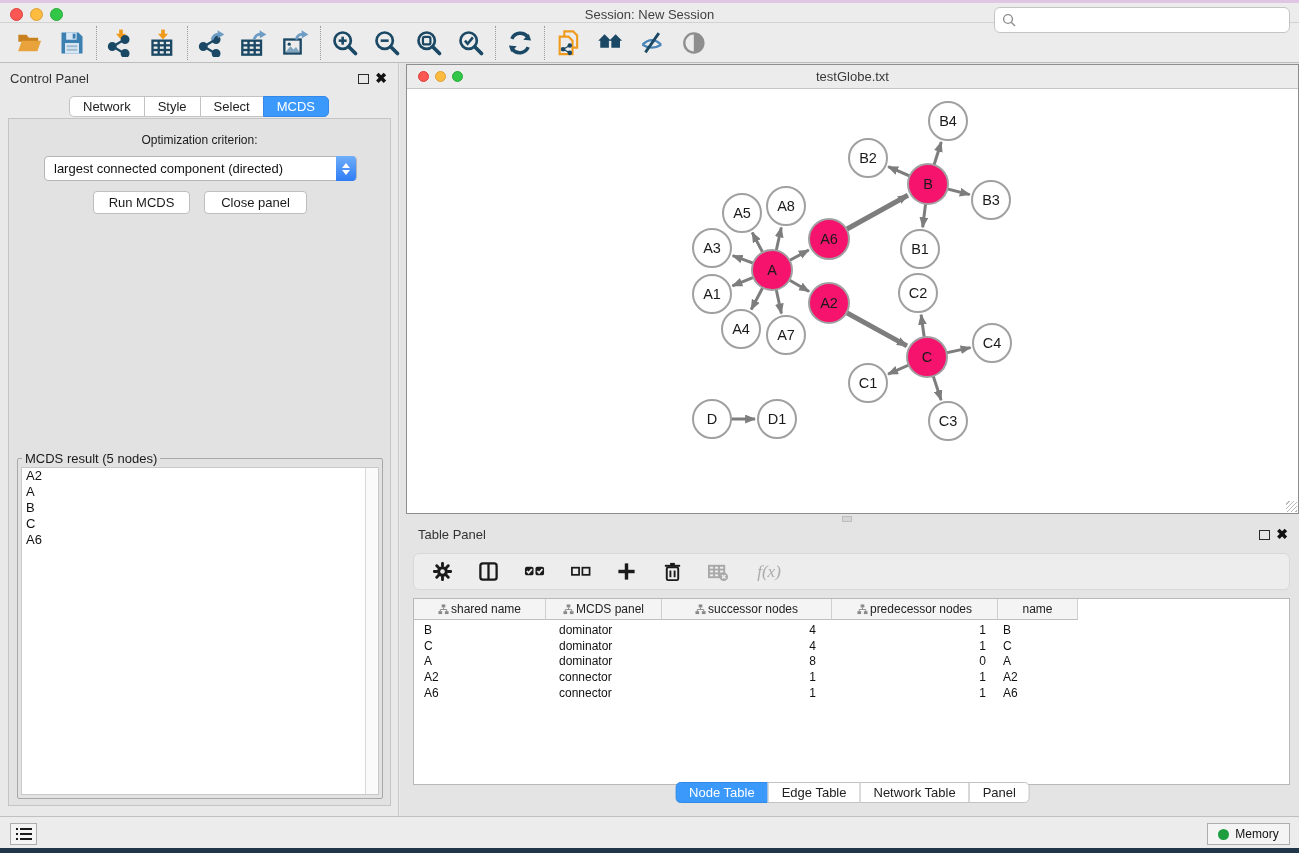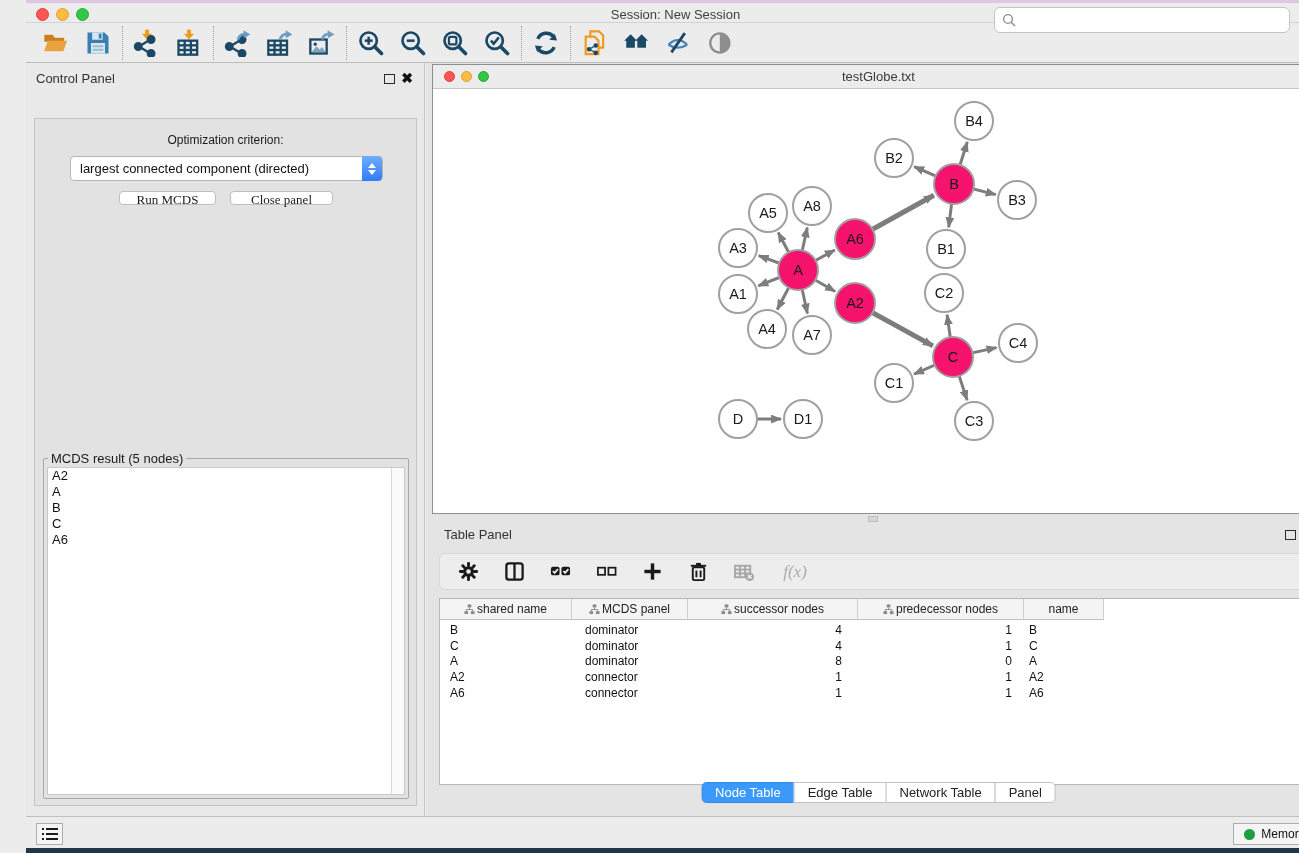--- a/index.html
+++ b/index.html
@@ -1,18 +1,18 @@
 <!DOCTYPE html>
 <html><head>
 <meta charset="utf-8">
 <style>
   * { margin:0; padding:0; box-sizing:border-box; }
   html,body { width:1299px; height:853px; overflow:hidden; }
   body { font-family:"Liberation Sans", sans-serif; background:#ECECEC; position:relative; }
-  #app { position:absolute; inset:0;margin-left:26px; }
+  #app { position:absolute; inset:0; }
 
   
   .titlebar { position:absolute; left:0; top:0; width:1299px; height:23px;
     background:#ECECEC; border-top:3px solid #DFC6E3; border-bottom:1px solid #D2D2D2; }
   .traffic { position:absolute; left:10px; top:5px; display:flex; gap:7px; }
   .tl { width:13px; height:13px; border-radius:50%; display:inline-block; }
   .tl.red { background:#FC5753; border:1px solid #DF3E39; }
   .tl.yel { background:#FDBC40; border:1px solid #DE9F34; }
   .tl.grn { background:#33C748; border:1px solid #27AA35; }
   .win-title { position:absolute; left:0; right:0; top:3px; text-align:center;
@@ -51,22 +51,22 @@
     background:#E2E2E2; border:1px solid #C4C4C4; }
   .opt-label { position:absolute; top:14px; width:100%; text-align:center; font-size:12px; color:#1A1A1A; }
   .dropdown { position:absolute; left:35px; top:37px; width:313px; height:25px; background:#FFF;
     border:1px solid #B5B5B5; border-radius:4px; font-size:13px; color:#111; line-height:23px;
     padding-left:9px; cursor:default; }
   .dd-stepper { position:absolute; right:0; top:-1px; width:20px; height:25px; border-radius:0 4px 4px 0;
     background:linear-gradient(#6FAEF9,#2F7CF6); display:flex; flex-direction:column;
     align-items:center; justify-content:center; gap:2px; }
   .dd-stepper .up { width:0;height:0;border-left:4px solid transparent;border-right:4px solid transparent;border-bottom:5px solid #FFF; }
   .dd-stepper .dn { width:0;height:0;border-left:4px solid transparent;border-right:4px solid transparent;border-top:5px solid #FFF; }
-  .cp-btn { position:absolute; top:72px; height:14px; background:#FFF; border:1px solid #BEBEBE;
-    border-radius:4px; font-size:13px; color:#1A1A1A; font-family:Liberation Serif, serif; }
+  .cp-btn { position:absolute; top:72px; height:23px; background:#FFF; border:1px solid #BEBEBE;
+    border-radius:4px; font-size:13px; color:#1A1A1A; font-family:Liberation Sans, sans-serif; }
   .cp-btn.run { left:84px; width:97px; } .cp-btn.close { left:195px; width:103px; }
 
   .result-group { position:absolute; left:8px; top:332px; width:366px; height:348px;
     border:1px solid #A8A8A8; border-radius:2px; padding:0; }
   .result-group legend { font-size:13px; color:#1A1A1A; margin-left:4px; padding:0 3px; }
   .result-list { position:absolute; left:3px; top:1px; right:3px; bottom:3px; background:#FFF;
     border:1px solid #C9C9C9; overflow:hidden; }
   .result-item { font-size:13px; color:#111; line-height:16px; padding-left:4px; }
   .result-scroll { position:absolute; right:0; top:0; bottom:0; width:13px; background:#FAFAFA; border-left:1px solid #D8D8D8; }
 
@@ -364,20 +364,26 @@
     </svg>
     <input type="text" placeholder="" style="">
   </div>
 
   <div class="dock-left">
     <div class="panel-titlerow">
       <span class="panel-title">Control Panel</span>
       <span class="float-ico"></span>
       <span class="close-ico">✖</span>
     </div>
+    <div class="seg-tabs" id="control-tabs">
+        <div class="seg-tab">Network</div>
+        <div class="seg-tab">Style</div>
+        <div class="seg-tab">Select</div>
+        <div class="seg-tab active">MCDS</div>
+      </div>
     <div class="ctab-content">
       <div class="opt-label">Optimization criterion:</div>
       <div class="dropdown">
         <span>largest connected component (directed)</span>
         <span class="dd-stepper">
             <span class="up"></span>
             <span class="dn"></span>
           </span>
       </div>
       <button class="cp-btn run">Run MCDS</button>

